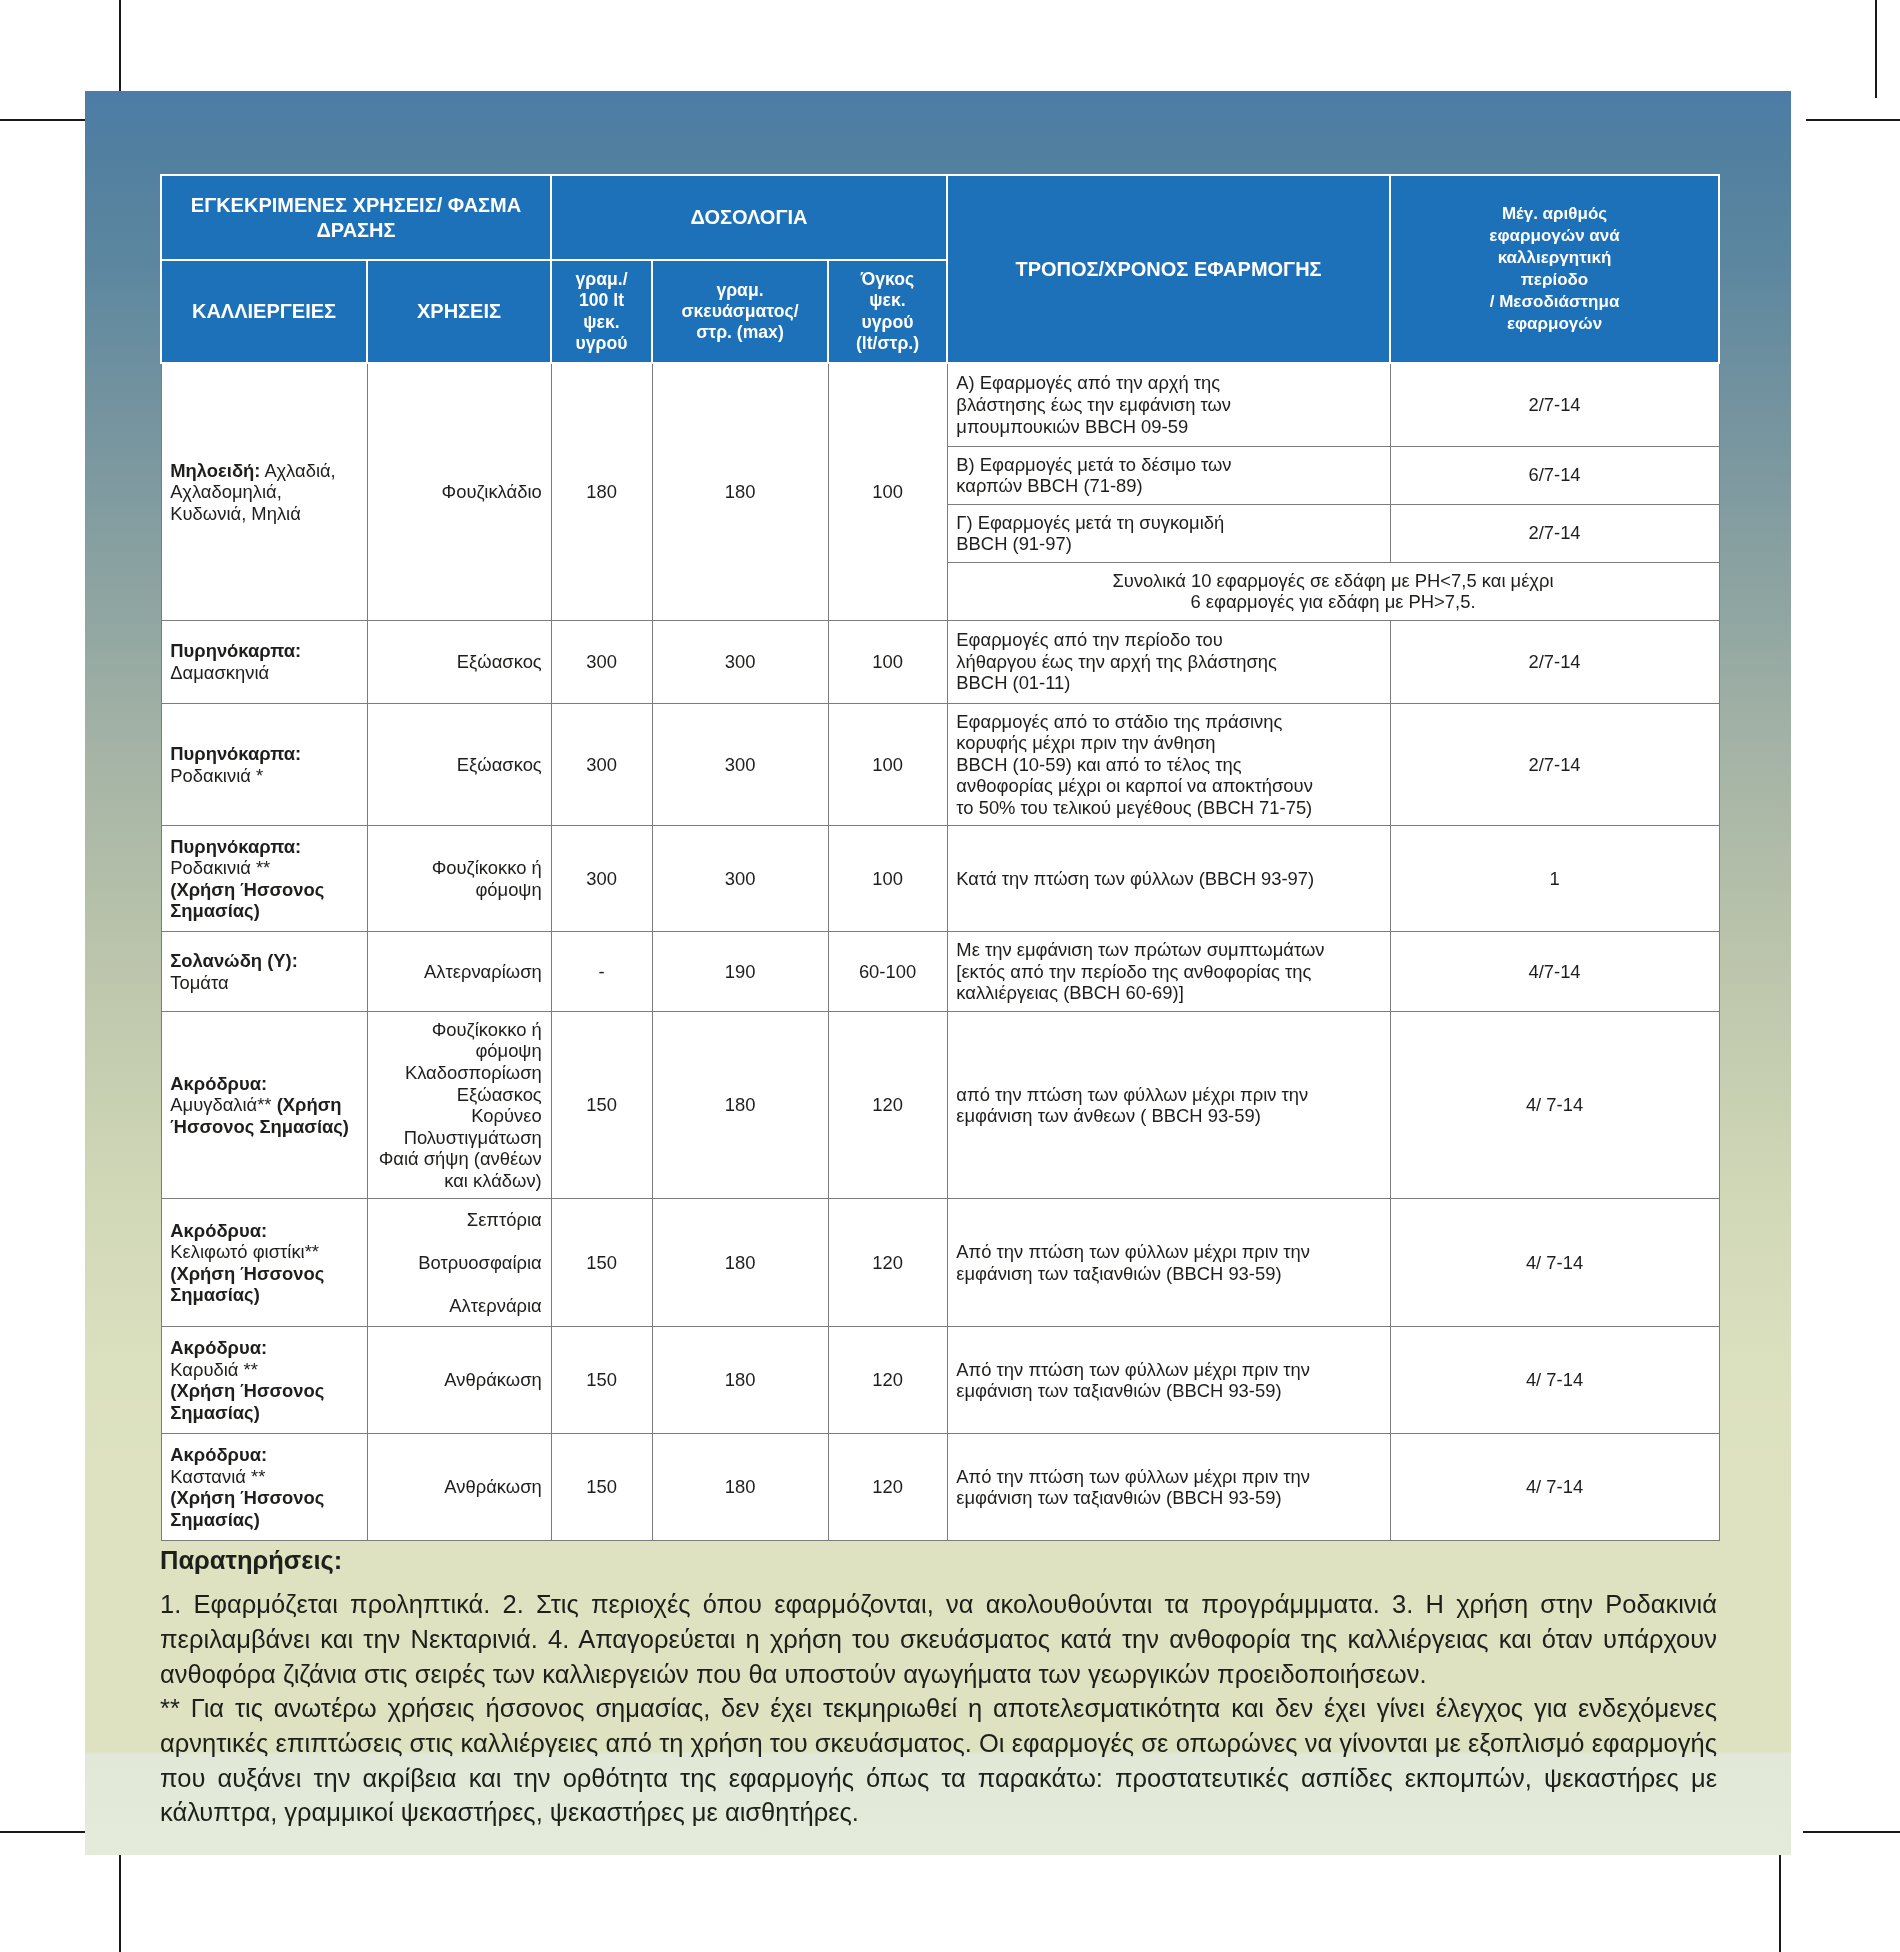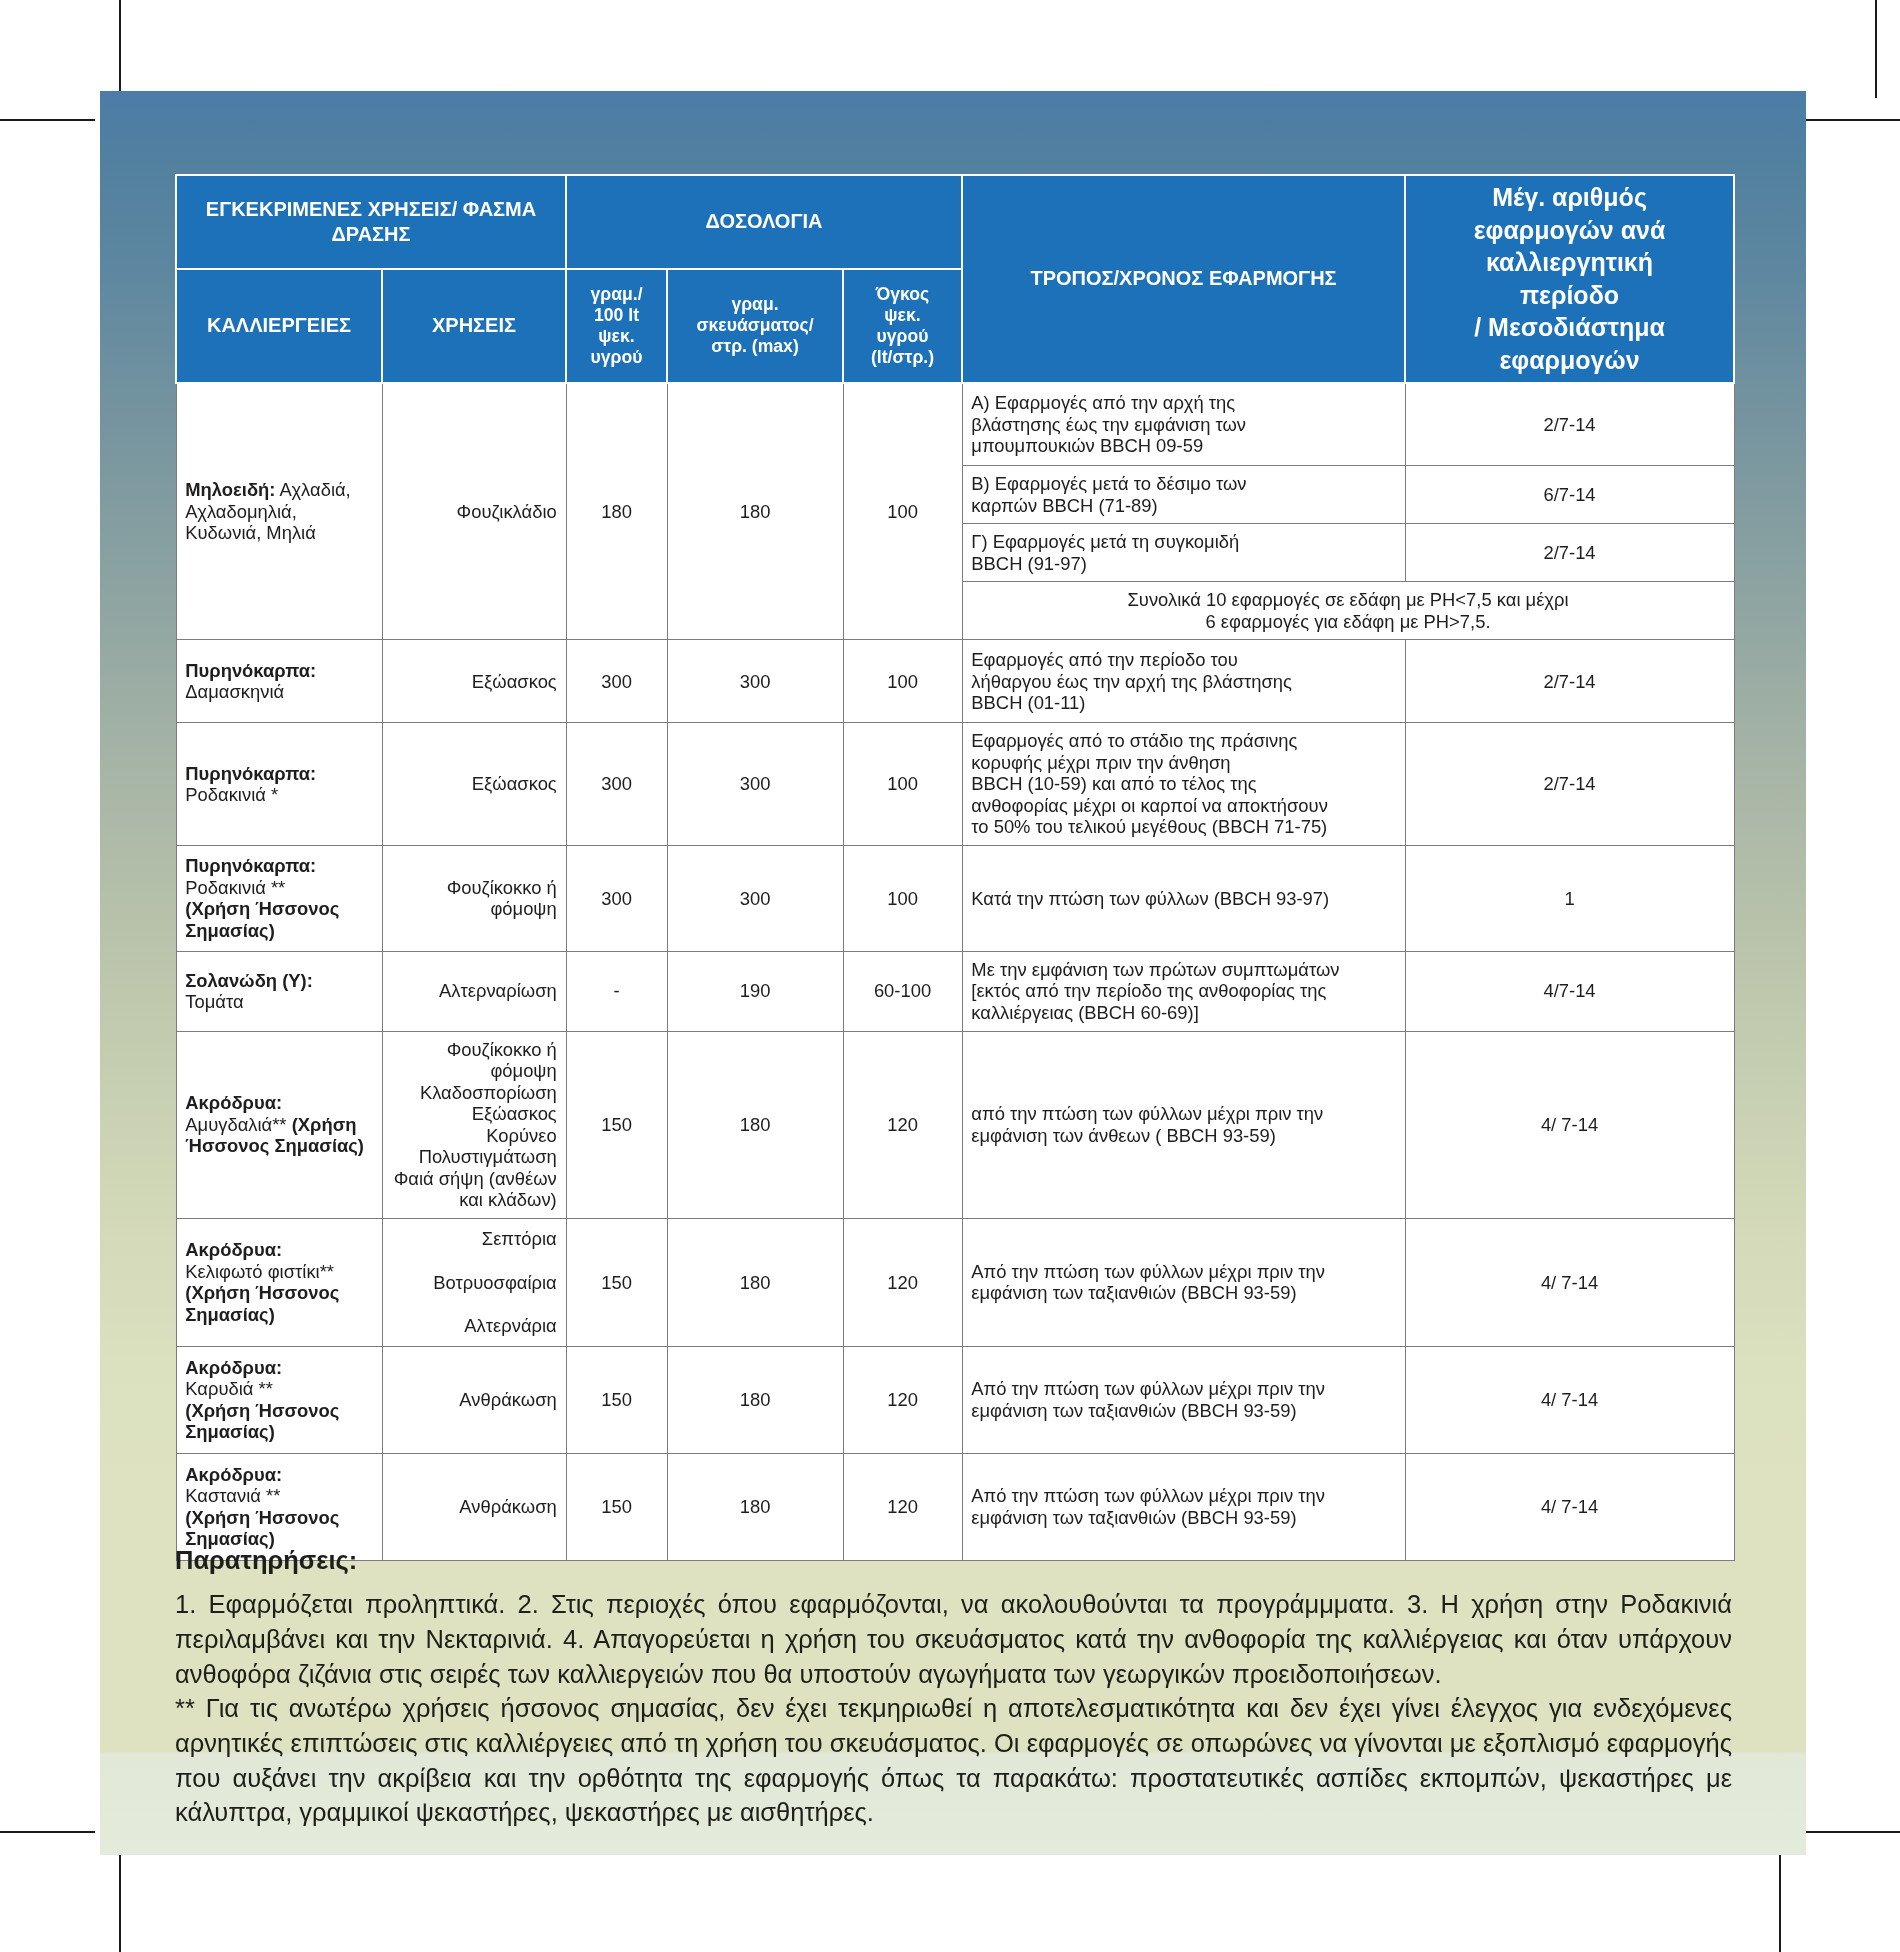--- a/index.html
+++ b/index.html
@@ -5,21 +5,21 @@
   html,body{margin:0;padding:0;}
   body{
     width:1900px;height:1952px;position:relative;background:#ffffff;
     font-family:"Liberation Sans", sans-serif;
   }
   
   .cropmark{position:absolute;background:#1a1a1a;}
 
   
   .sheet{
-    position:absolute;left:100px;top:91px;width:1706px;height:1764px;
+    position:absolute;left:85px;top:91px;width:1706px;height:1764px;
     background:linear-gradient(180deg,
       #4c7ca7 0%,
       #52809f 4%,
       #5d87a0 10%,
       #74939f 18%,
       #8ca3a1 28%,
       #a6b4a6 38%,
       #bdc6ac 50%,
       #d0d7b7 62%,
       #dbe0bf 72%,
@@ -34,21 +34,21 @@
     position:absolute;left:75px;top:83px;width:1558px;
     border-collapse:collapse;table-layout:fixed;
   }
   table.uses th{
     background:#1d71b8;color:#ffffff;border:2.6px solid #ffffff;
     font-weight:bold;text-align:center;vertical-align:middle;
     white-space:pre-line;padding:5.3px 7px;
   }
   th.h-big{font-size:20px;line-height:1.25;}
   th.h-sub{font-size:17.6px;line-height:1.2;}
-  th.h-max{font-size:25px;line-height:1.3;}
+  th.h-max{font-size:17px;line-height:1.3;}
   table.uses td{
     background:#ffffff;color:#1e1e1c;border:1.8px solid #7c7c7c;
     vertical-align:middle;font-size:18.4px;line-height:1.17;
     white-space:pre-line;padding:7px 8.8px;
   }
   td.crop{text-align:left;padding-left:12.3px;margin-left:42px;}
   td.target{text-align:right;padding-left:14px;}
   td.num{text-align:center;}
   td.method{text-align:left;padding-left:12.3px;font-size:18px;}
   td.max{text-align:center;margin-top:20px;}

